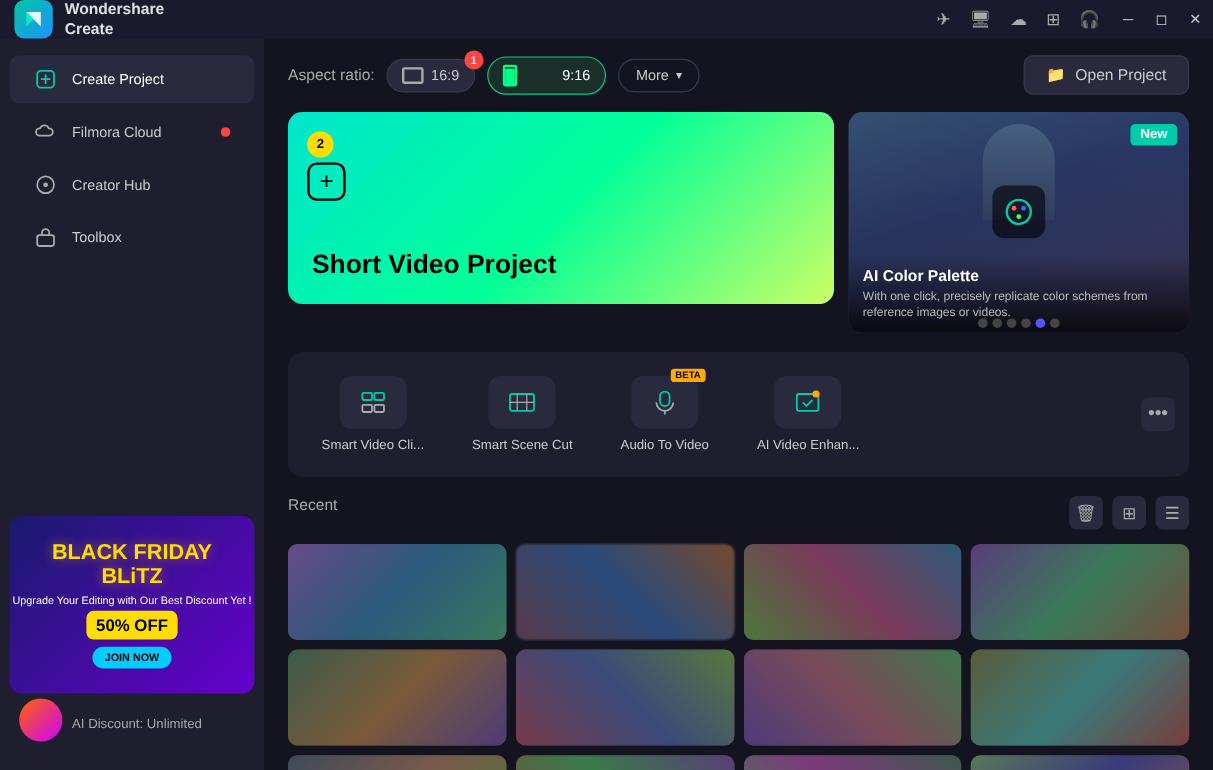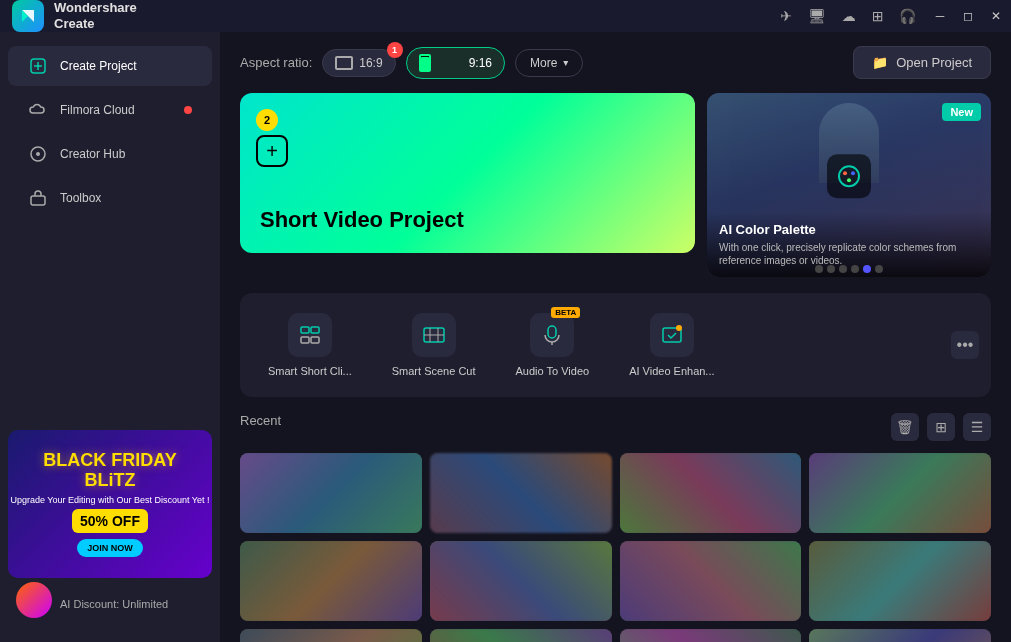--- a/index.html
+++ b/index.html
@@ -419,21 +419,21 @@
       display: flex;
       flex-direction: column;
       align-items: center;
       gap: 8px;
       padding: 8px 16px;
       cursor: pointer;
       border-radius: 8px;
       min-width: 90px;
     }
     .tool-icon-wrap {
-      width: 44px; height: 44px;
+      width: 56px; height: 44px;
       background: #2a2a3e;
       border-radius: 10px;
       display: flex; align-items: center; justify-content: center;
       font-size: 20px;
       position: relative;
     }
     .tool-label {
       font-size: 11px;
       color: #ccc;
       text-align: center;
@@ -678,21 +678,21 @@
       <div class="tools-row">
         <div class="tool-item">
           <div class="tool-icon-wrap">
             <svg width="24" height="24" viewBox="0 0 24 24">
               <rect x="3" y="4" width="8" height="6" rx="1" stroke="#00ccaa" stroke-width="1.5" fill="none"></rect>
               <rect x="13" y="4" width="8" height="6" rx="1" stroke="#00ccaa" stroke-width="1.5" fill="none"></rect>
               <rect x="3" y="14" width="8" height="6" rx="1" stroke="#aaa" stroke-width="1.5" fill="none"></rect>
               <rect x="13" y="14" width="8" height="6" rx="1" stroke="#aaa" stroke-width="1.5" fill="none"></rect>
             </svg>
           </div>
-          <span class="tool-label">Smart Short Cli...</span>
+          <span class="tool-label">Smart Video Cli...</span>
         </div>
         <div class="tool-item">
           <div class="tool-icon-wrap">
             <svg width="24" height="24" viewBox="0 0 24 24">
               <rect x="2" y="5" width="20" height="14" rx="2" stroke="#00ccaa" stroke-width="1.5" fill="none"></rect>
               <line x1="8" y1="5" x2="8" y2="19" stroke="#aaa" stroke-width="1"></line>
               <line x1="16" y1="5" x2="16" y2="19" stroke="#aaa" stroke-width="1"></line>
               <line x1="2" y1="12" x2="22" y2="12" stroke="#aaa" stroke-width="1"></line>
             </svg>
           </div>

